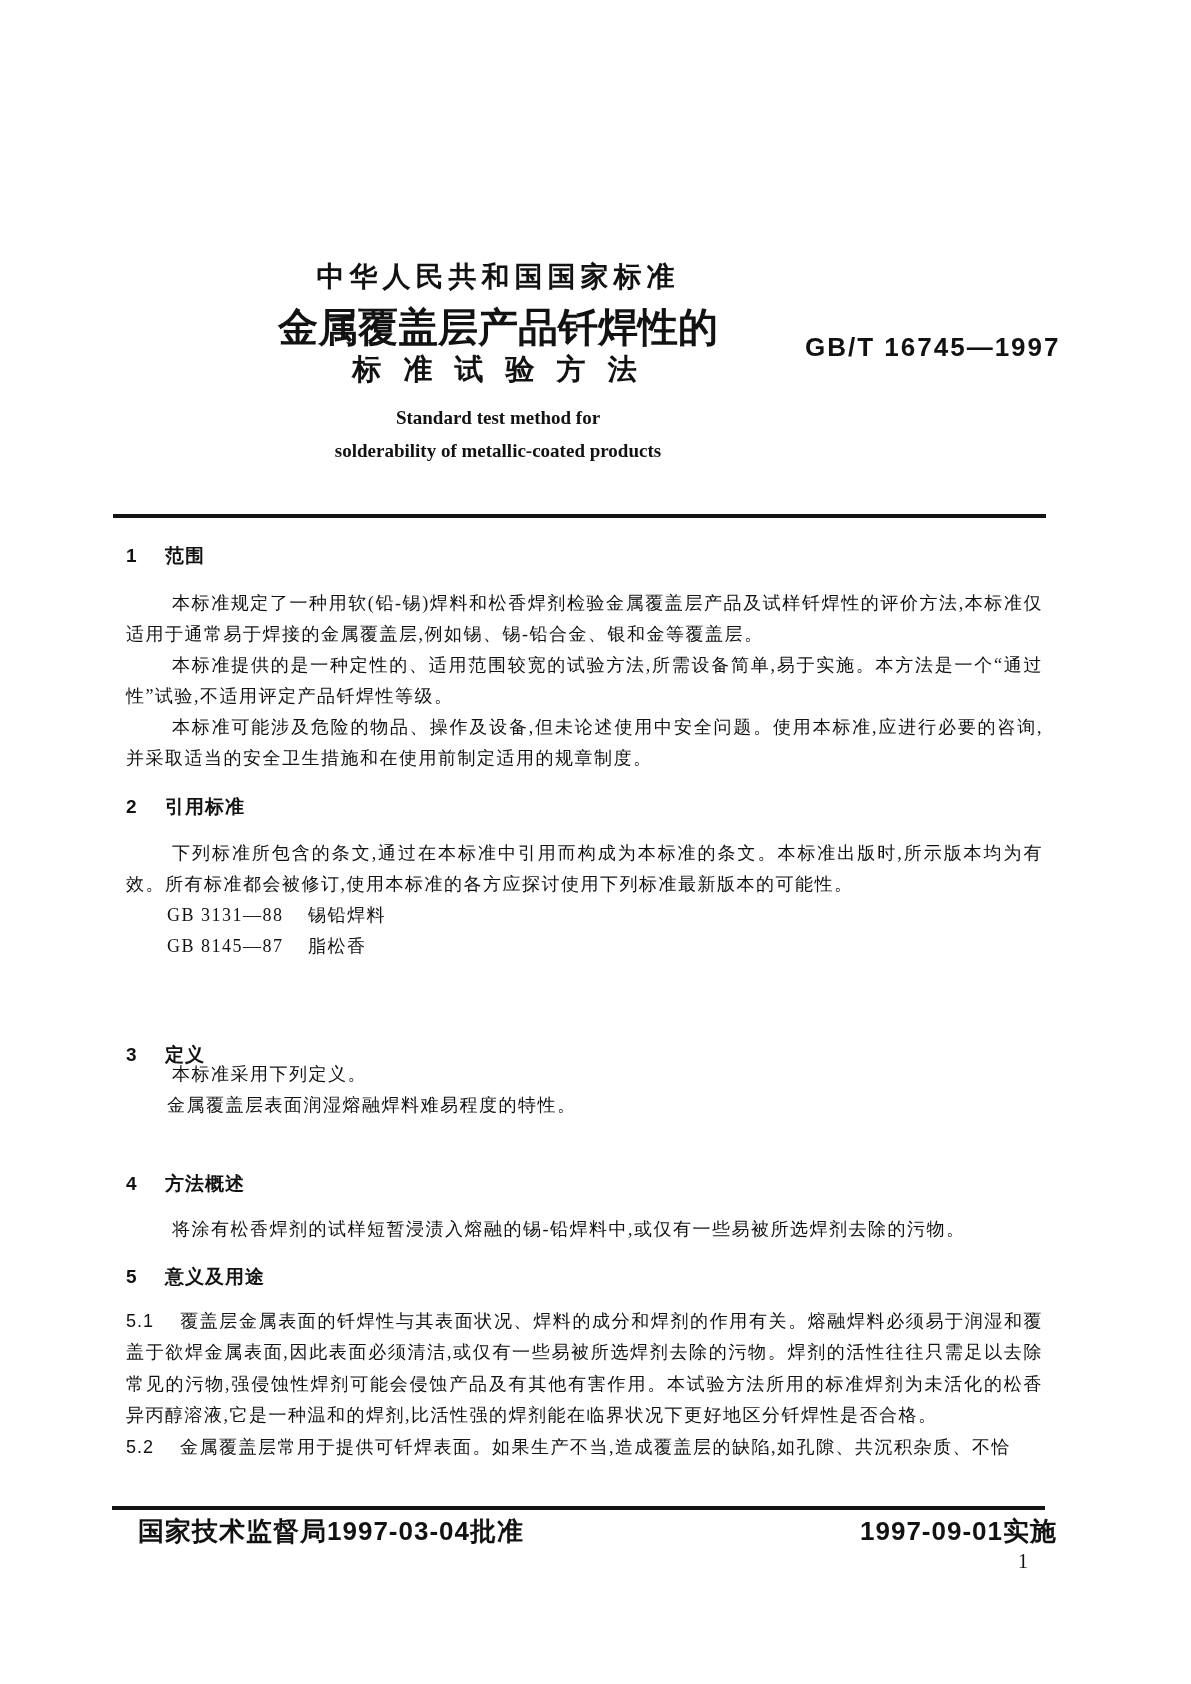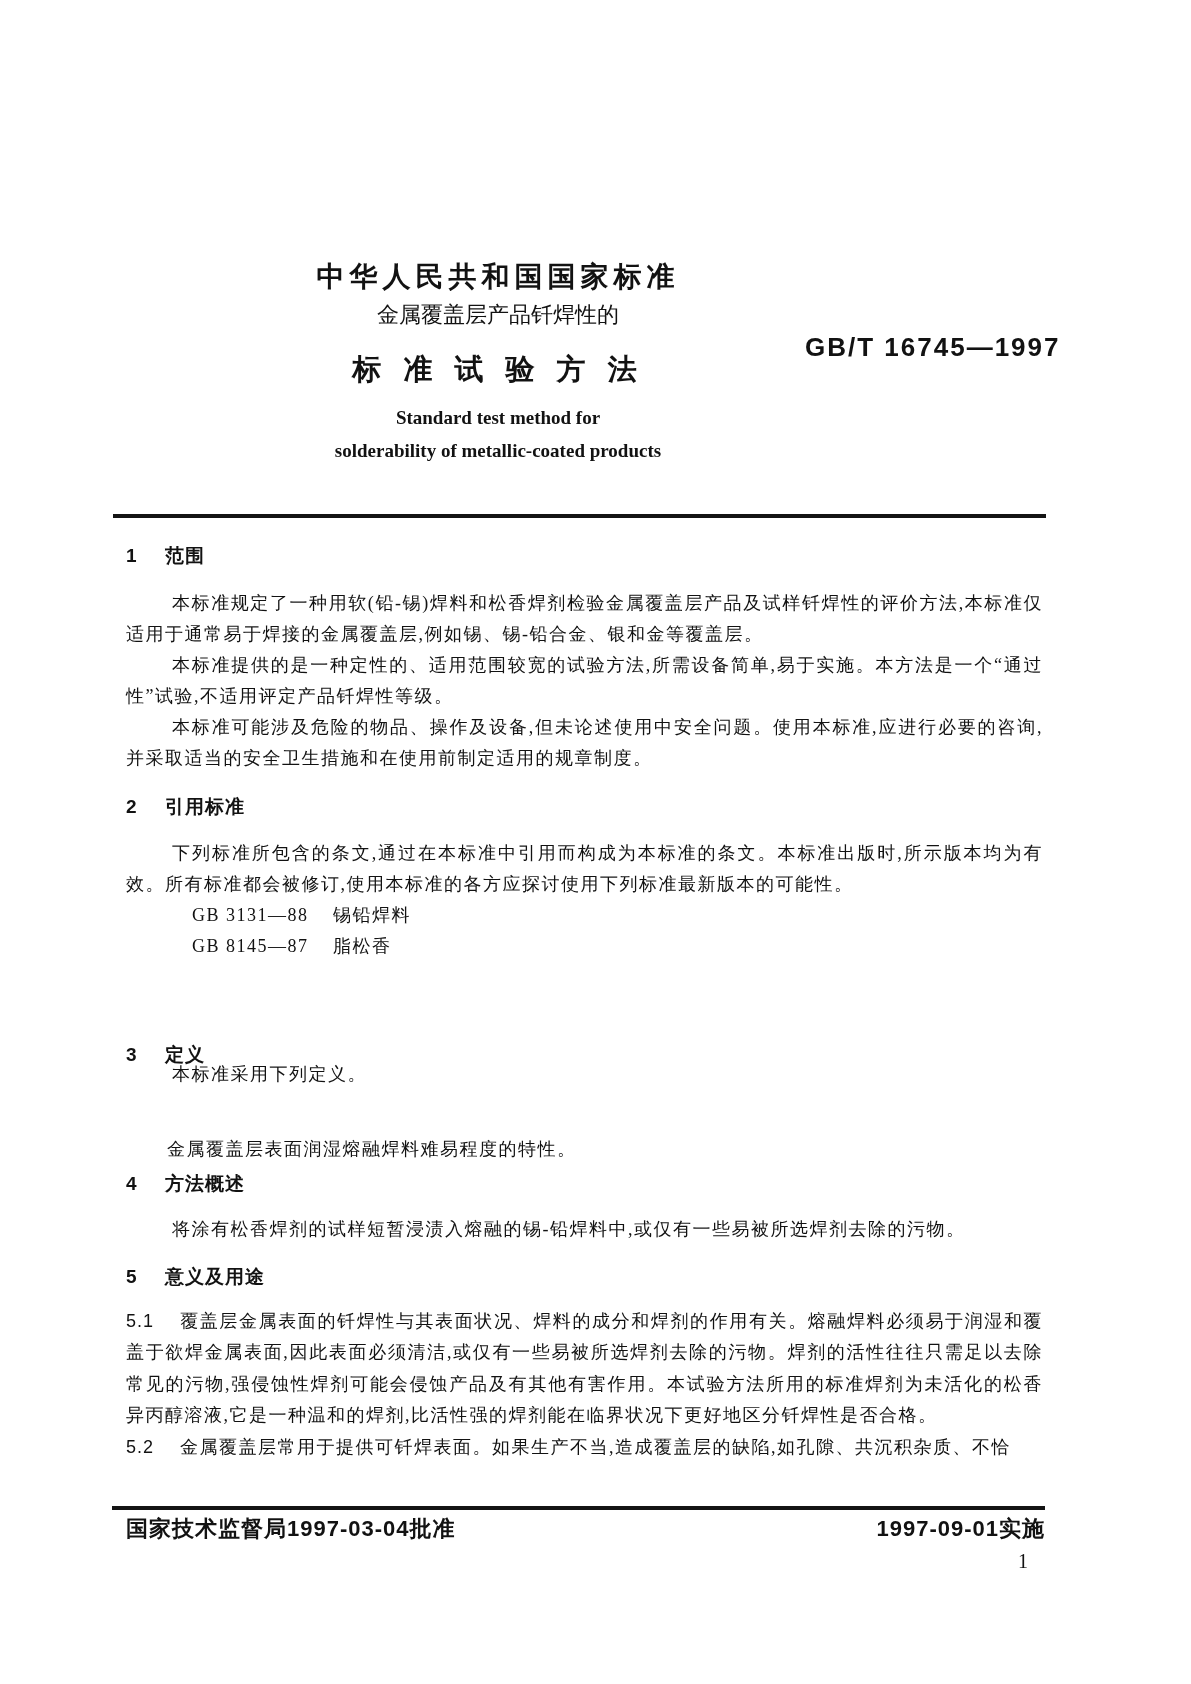--- a/index.html
+++ b/index.html
@@ -12,21 +12,21 @@
   .abs { position:absolute; }
 
   
   .header-center { left:128px; width:740px; text-align:center; }
   .cn-label {
     top:214px; font-family:"Liberation Sans","DejaVu Sans",sans-serif;
     font-weight:bold; font-size:28px; letter-spacing:5px; white-space:nowrap;margin-top:44px;
   }
   .title-cn-1 {
     top:300px; font-family:"Liberation Sans","DejaVu Sans",sans-serif;
-    font-weight:normal; font-size:22px; letter-spacing:0px; white-space:nowrap;
+    font-weight:bold; font-size:40px; letter-spacing:0px; white-space:nowrap;
   }
   .title-cn-2 {
     top:350px; font-family:"Liberation Sans","DejaVu Sans",sans-serif;
     font-weight:bold; font-size:29px; letter-spacing:7px; white-space:nowrap;
   }
   .std-number {
     left:805px; top:332px; font-family:"Liberation Sans","DejaVu Sans",sans-serif;
     font-weight:bold; font-size:26px; letter-spacing:2px; white-space:nowrap;
   }
   .title-en-1 { top:407px; font-weight:bold; font-size:19px; }
@@ -41,41 +41,41 @@
               line-height:31px; text-align:justify; }
   .bodytext p { text-indent:46px; }
   .section-h {
     left:126px; font-family:"Liberation Sans","DejaVu Sans",sans-serif;
     font-weight:bold; font-size:19px; line-height:26px; white-space:nowrap;
     letter-spacing:1px;
   }
   .section-h .sec-num { display:inline-block; min-width:13px; margin-right:26px; }
 
   .ref-line { padding-left:41px; }
-  .ref-code { display:inline-block; width:141px;margin-left:25px; }
+  .ref-code { display:inline-block; width:141px; }
 
   .def-intro { text-indent:46px; }
   .term-line { white-space:nowrap; }
   .term-num { display:inline-block; min-width:46px;
               font-family:"Liberation Sans","DejaVu Sans",sans-serif; font-weight:bold; }
   .term-cn  { font-family:"Liberation Sans","DejaVu Sans",sans-serif; font-weight:bold; }
   .term-en  { margin-left:24px; letter-spacing:0.5px; }
-  .def-text { text-indent:41px;margin-top:44px; }
+  .def-text { text-indent:41px; }
 
   .clause { text-indent:0; }
   .clause-num {
     font-family:"Liberation Sans","DejaVu Sans",sans-serif; font-weight:normal;
     padding-right:26px; letter-spacing:1px;
   }
   .sig-block { line-height:31.4px; }
 
   
-  .footer-row { left:126px; top:1514px; width:919px;
+  .footer-row { left:138px; top:1514px; width:919px;
     font-family:"Liberation Sans","DejaVu Sans",sans-serif; font-weight:bold;
-    font-size:22px; letter-spacing:1px; display:flex; justify-content:space-between; }
+    font-size:26px; letter-spacing:1px; display:flex; justify-content:space-between; }
   .page-num { left:1005px; top:1550px; width:36px; text-align:center;
     font-size:20px; }
 </style>
 </head>
 <body>
 
 <div class="abs header-center cn-label">中华人民共和国国家标准</div>
 
 <div class="abs header-center title-cn-1">金属覆盖层产品钎焊性的</div>
 

